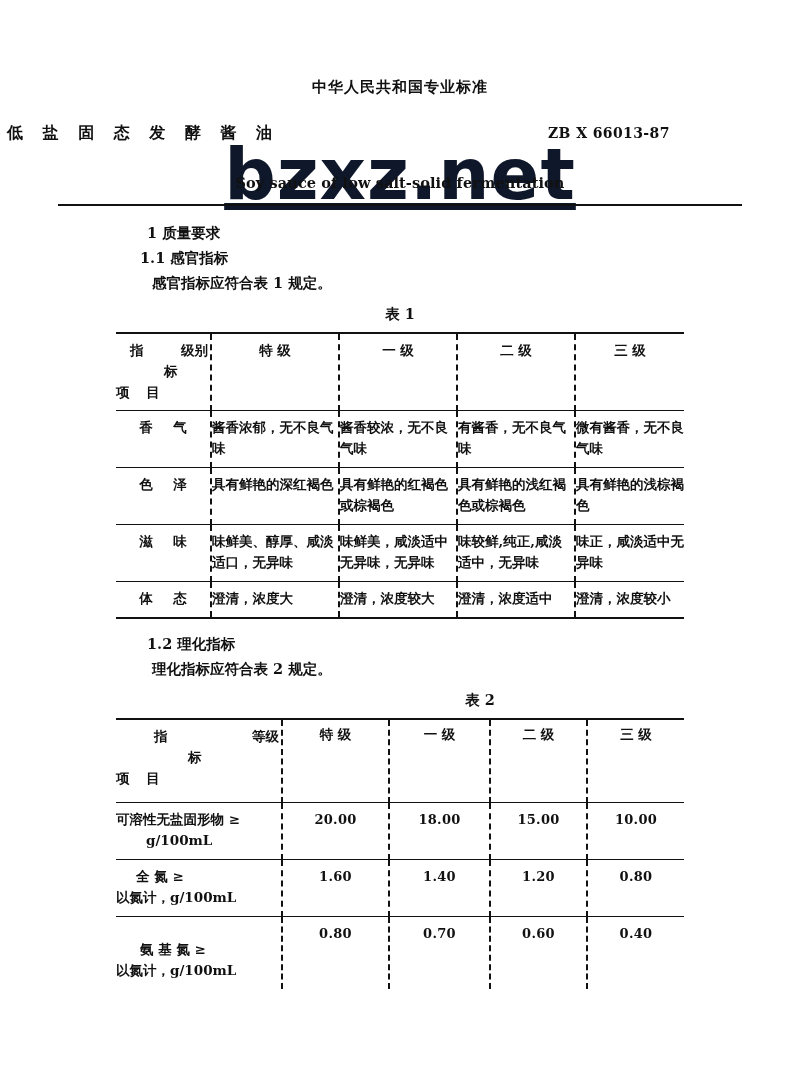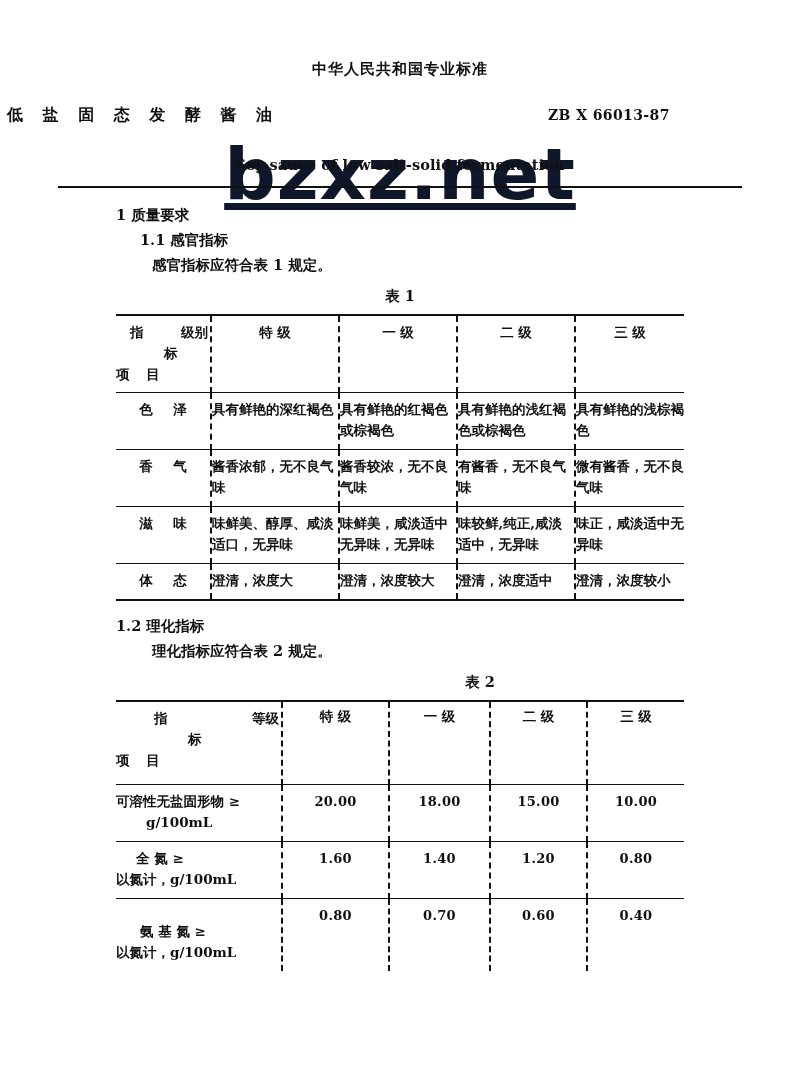--- a/index.html
+++ b/index.html
@@ -37,21 +37,21 @@
     text-decoration: underline;
   }
 
   .content {
     position: relative;
     z-index: 2;
   }
 
   
   .doc-header {
-    padding-top: 60px;
+    padding-top: 78px;
   }
   .nat-title {
     text-align: center;
     font-size: 15px;
     font-weight: 700;
     letter-spacing: 1px;
   }
   .title-row {
     position: relative;
     margin-top: 26px;
@@ -98,21 +98,21 @@
     line-height: 25px;
     font-weight: 700;
   }
   .para {
     text-indent: 2em;
     text-align: justify;
   }
   .clause {
     font-weight: 700;
   }
-  .lvl1 { margin-top: 2px; }
+  .lvl1 { margin-top: 2px; margin-left: 31px; }
   .lvl2 { padding-left: 24px; }
   .lvl3 { padding-left: 36px; }
 
   .tbl-caption {
     font-size: 14.5px;
     font-weight: 700;
     margin-top: 6px;
   }
   .cap-1 { text-align: center; padding-right: 0; }
   .cap-2 { text-align: center; padding-left: 160px; }
@@ -239,33 +239,33 @@
               <div class="s-bot">项 目</div>
             </div>
           </td>
           <td class="sep grade">特  级</td>
           <td class="sep grade">一  级</td>
           <td class="sep grade">二  级</td>
           <td class="sep grade">三  级</td>
         </tr>
 
         <tr class="brow">
+          <td class="rowlabel itemcol">香 气</td>
+          <td class="sep">酱香浓郁，无不良气味</td>
+          <td class="sep">酱香较浓，无不良气味</td>
+          <td class="sep">有酱香，无不良气味</td>
+          <td class="sep">微有酱香，无不良气味</td>
+        </tr>
+
+        <tr class="brow">
           <td class="rowlabel itemcol">色 泽</td>
           <td class="sep">具有鲜艳的深红褐色</td>
           <td class="sep">具有鲜艳的红褐色或棕褐色</td>
           <td class="sep">具有鲜艳的浅红褐色或棕褐色</td>
           <td class="sep">具有鲜艳的浅棕褐色</td>
-        </tr>
-
-        <tr class="brow">
-          <td class="rowlabel itemcol">香 气</td>
-          <td class="sep">酱香浓郁，无不良气味</td>
-          <td class="sep">酱香较浓，无不良气味</td>
-          <td class="sep">有酱香，无不良气味</td>
-          <td class="sep">微有酱香，无不良气味</td>
         </tr>
 
         <tr class="brow">
           <td class="rowlabel itemcol">滋 味</td>
           <td class="sep">味鲜美、醇厚、咸淡适口，无异味</td>
           <td class="sep">味鲜美，咸淡适中无异味，无异味</td>
           <td class="sep">味较鲜,纯正,咸淡适中，无异味</td>
           <td class="sep">味正，咸淡适中无异味</td>
         </tr>
 

